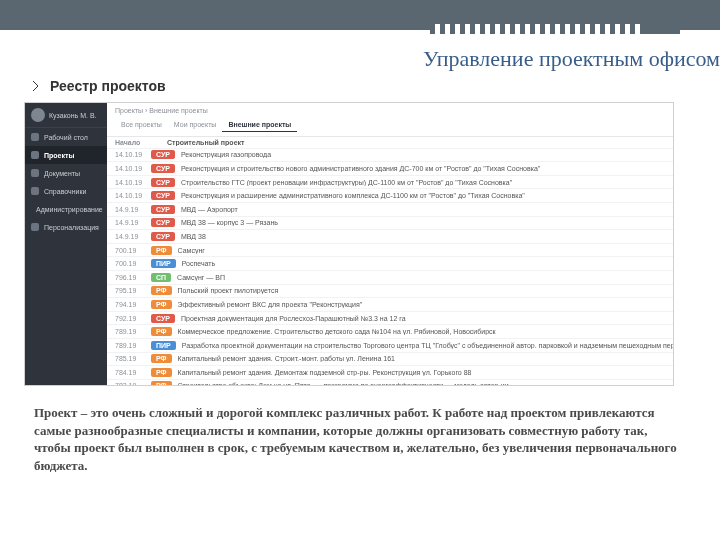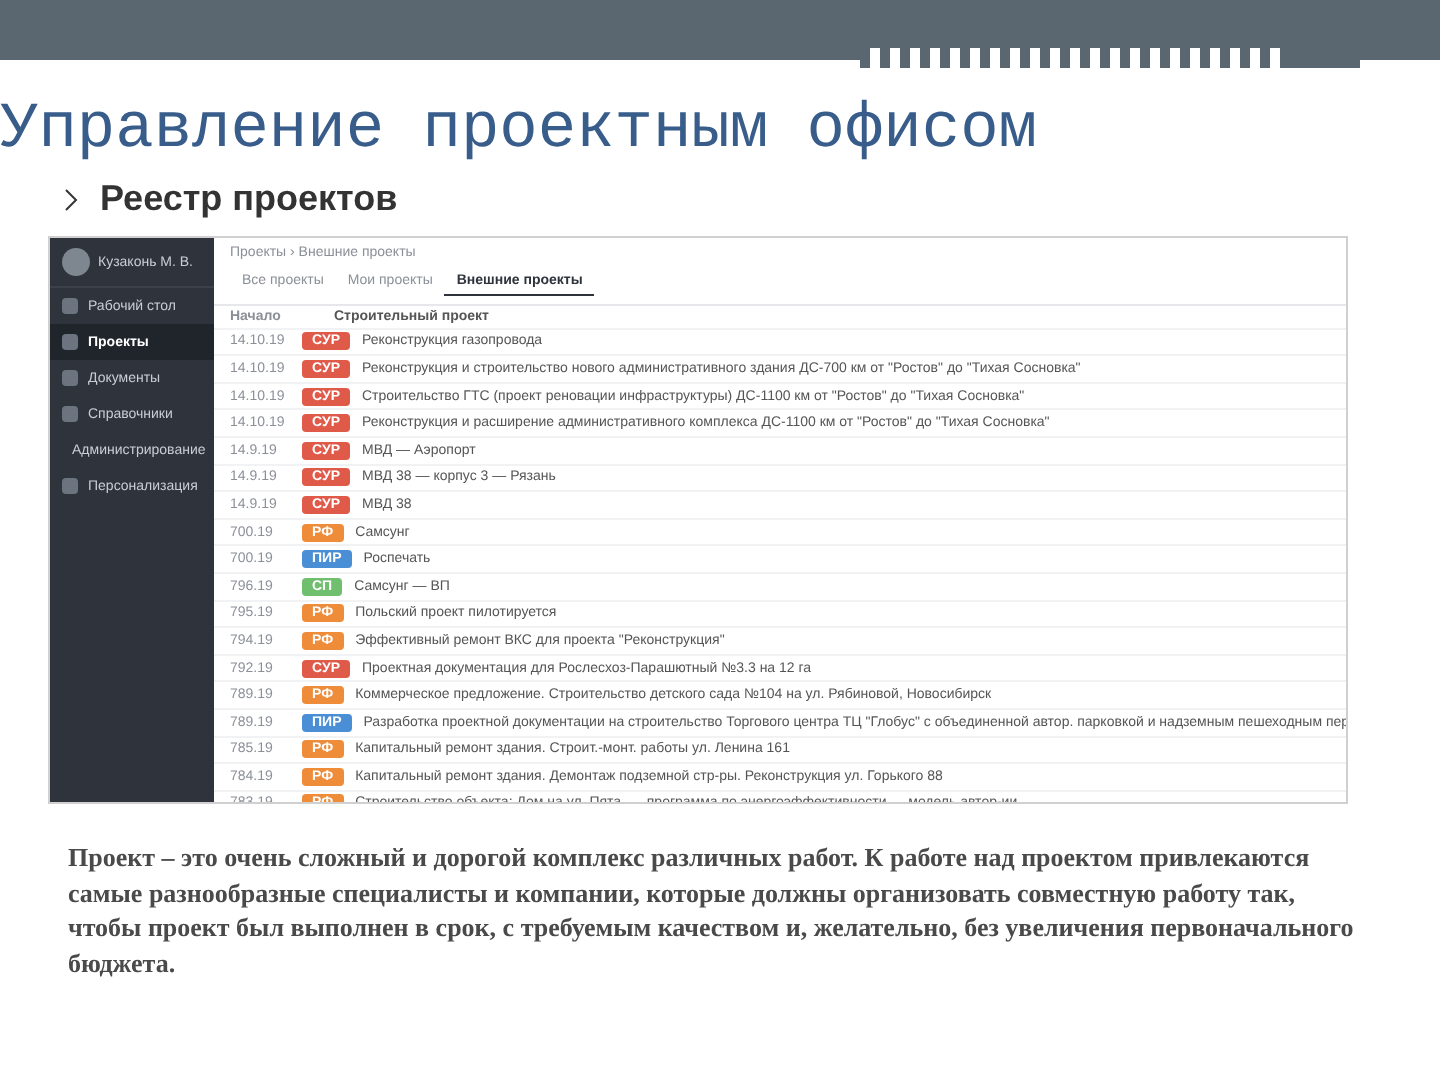--- a/index.html
+++ b/index.html
@@ -15,26 +15,26 @@
   .slide-stripe::before{
     content:"";position:absolute;left:430px;top:-6px;width:210px;height:10px;
     background:repeating-linear-gradient(90deg,#5b6770 0 5px,#fff 5px 10px);
   }
   .slide-stripe::after{
     content:"";position:absolute;left:640px;top:-6px;width:40px;height:10px;
     background:#5b6770;
   }
   
   .heading{
-    text-align:left;font-size:32px;color:#385d8a;
-    font-family:Liberation Mono, monospace;
+    text-align:right;font-size:22px;color:#385d8a;
+    font-family:Liberation Serif, serif;
     margin:12px 0 4px;
   }
   .bullet{
-    font-size:18px;font-weight:700;margin:6px 0 8px 30px;
+    font-size:14px;font-weight:700;margin:6px 0 8px 30px;
     display:flex;align-items:center;gap:8px;text-align:center;
   }
   .bullet svg{flex:0 0 auto;}
   
   .screenshot{
     margin:0 46px 0 24px;height:282px;border:1px solid #d0d0d0;
     background:#f5f6f8;display:flex;font-size:7px;color:#6a6e75;
     overflow:hidden;
   }
   .sidebar{

